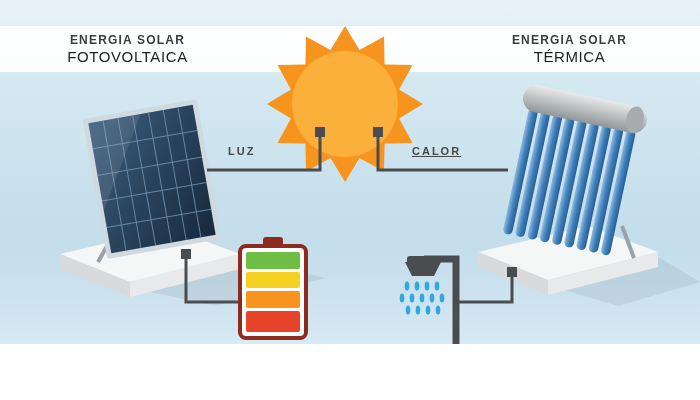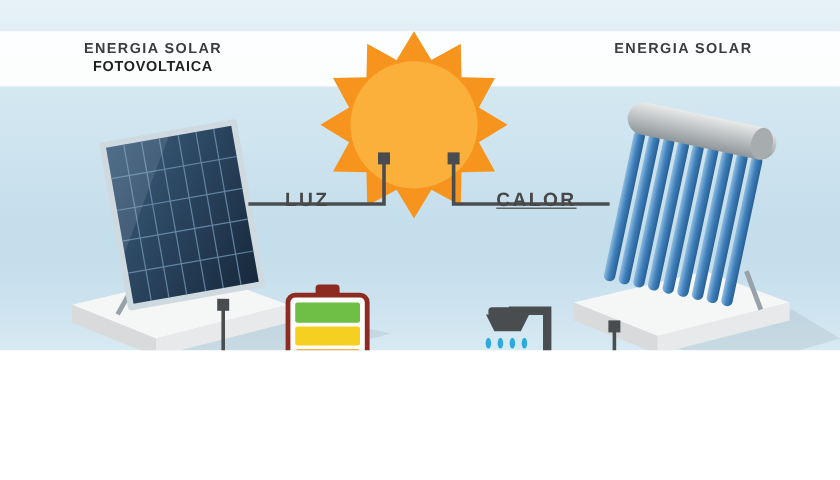--- a/index.html
+++ b/index.html
@@ -1,27 +1,27 @@
 <!DOCTYPE html>
 <html><head>
 <meta charset="utf-8">
 <style>
   html,body{margin:0;padding:0;background:#ffffff;font-family:"Liberation Sans",sans-serif;}
-  .scene{position:relative;width:700px;height:292px;overflow:hidden;
+  .scene{position:relative;width:700px;height:344px;overflow:hidden;
          background:linear-gradient(180deg,#e8f3f8 0%,#d4e8f1 25%,#c3ddeb 70%,#cde3ef 88%,#d8eaf3 100%);}
   .band{position:absolute;left:0;top:26px;width:700px;height:46px;background:rgba(255,255,255,0.92);z-index:1;}
   .title{position:absolute;top:33px;width:215px;text-align:center;z-index:4;color:#2e2e2e;}
   .title .t1{font-size:12px;font-weight:700;letter-spacing:1.2px;color:#3c3c3c;}
-  .title .t2{font-size:12px;font-weight:700;letter-spacing:0.6px;color:#1f1f1f;margin-top:1px;}
+  .title .t2{font-size:15px;font-weight:400;letter-spacing:0.6px;color:#1f1f1f;margin-top:1px;}
   .title-left{left:20px;}
   .title-right{left:462px;}
   .sun-svg{position:absolute;left:263px;top:22px;z-index:2;}
   .main-svg{position:absolute;left:0;top:0;z-index:3;}
-  .flow-label{position:absolute;top:159px;z-index:4;font-size:16px;font-weight:700;
-              letter-spacing:2px;color:#474747;text-align:center;}
+  .flow-label{position:absolute;top:145px;z-index:4;font-size:11px;font-weight:700;
+              letter-spacing:2px;color:#474747;}
   .label-luz{left:228px;width:56px;}
   .label-calor{left:412px;width:70px;text-decoration:underline;}
   .grass{position:absolute;left:0;top:351px;width:700px;height:17px;background:#8CC63E;
          box-shadow:inset 0 3px 0 rgba(255,255,255,0.25);z-index:1;}
   .dirt{position:absolute;left:0;top:368px;width:700px;height:16px;background:#A57B4F;
         box-shadow:inset 0 2px 0 rgba(0,0,0,0.18);z-index:1;}
   .subsoil{position:absolute;left:0;top:384px;width:700px;height:16px;background:#64492F;z-index:1;}
   .battery{position:absolute;left:238px;top:244px;width:54px;height:80px;background:#fdfdfd;
            border:4px solid #8E2B21;border-radius:8px;padding:4px;display:flex;flex-direction:column;
            gap:3px;z-index:4;box-sizing:content-box;}
@@ -43,20 +43,21 @@
   <div class="grass"></div>
   <div class="dirt"></div>
   <div class="subsoil"></div>
 
   <div class="title title-left">
     <div class="t1">ENERGIA SOLAR</div>
     <div class="t2">FOTOVOLTAICA</div>
   </div>
   <div class="title title-right">
     <div class="t1">ENERGIA SOLAR</div>
+    <div class="t2">TÉRMICA</div>
   </div>
 
   <svg class="sun-svg" width="164" height="164" viewBox="0 0 164 164">
     <polygon fill="#F7941E" points="82,4 96.5,27.9 121,14.5 121.6,42.4 149.5,43 136.1,67.5 160,82 136.1,96.5 149.5,121 121.6,121.6 121,149.5 96.5,136.1 82,160 67.5,136.1 43,149.5 42.4,121.6 14.5,121 27.9,96.5 4,82 27.9,67.5 14.5,43 42.4,42.4 43,14.5 67.5,27.9"></polygon>
     <circle cx="82" cy="82" r="53" fill="#FBB03B"></circle>
   </svg>
 
   <svg class="main-svg" width="700" height="400" viewBox="0 0 700 400">
     <defs>
       <linearGradient id="panelGrad" x1="0" y1="0" x2="1" y2="1">

